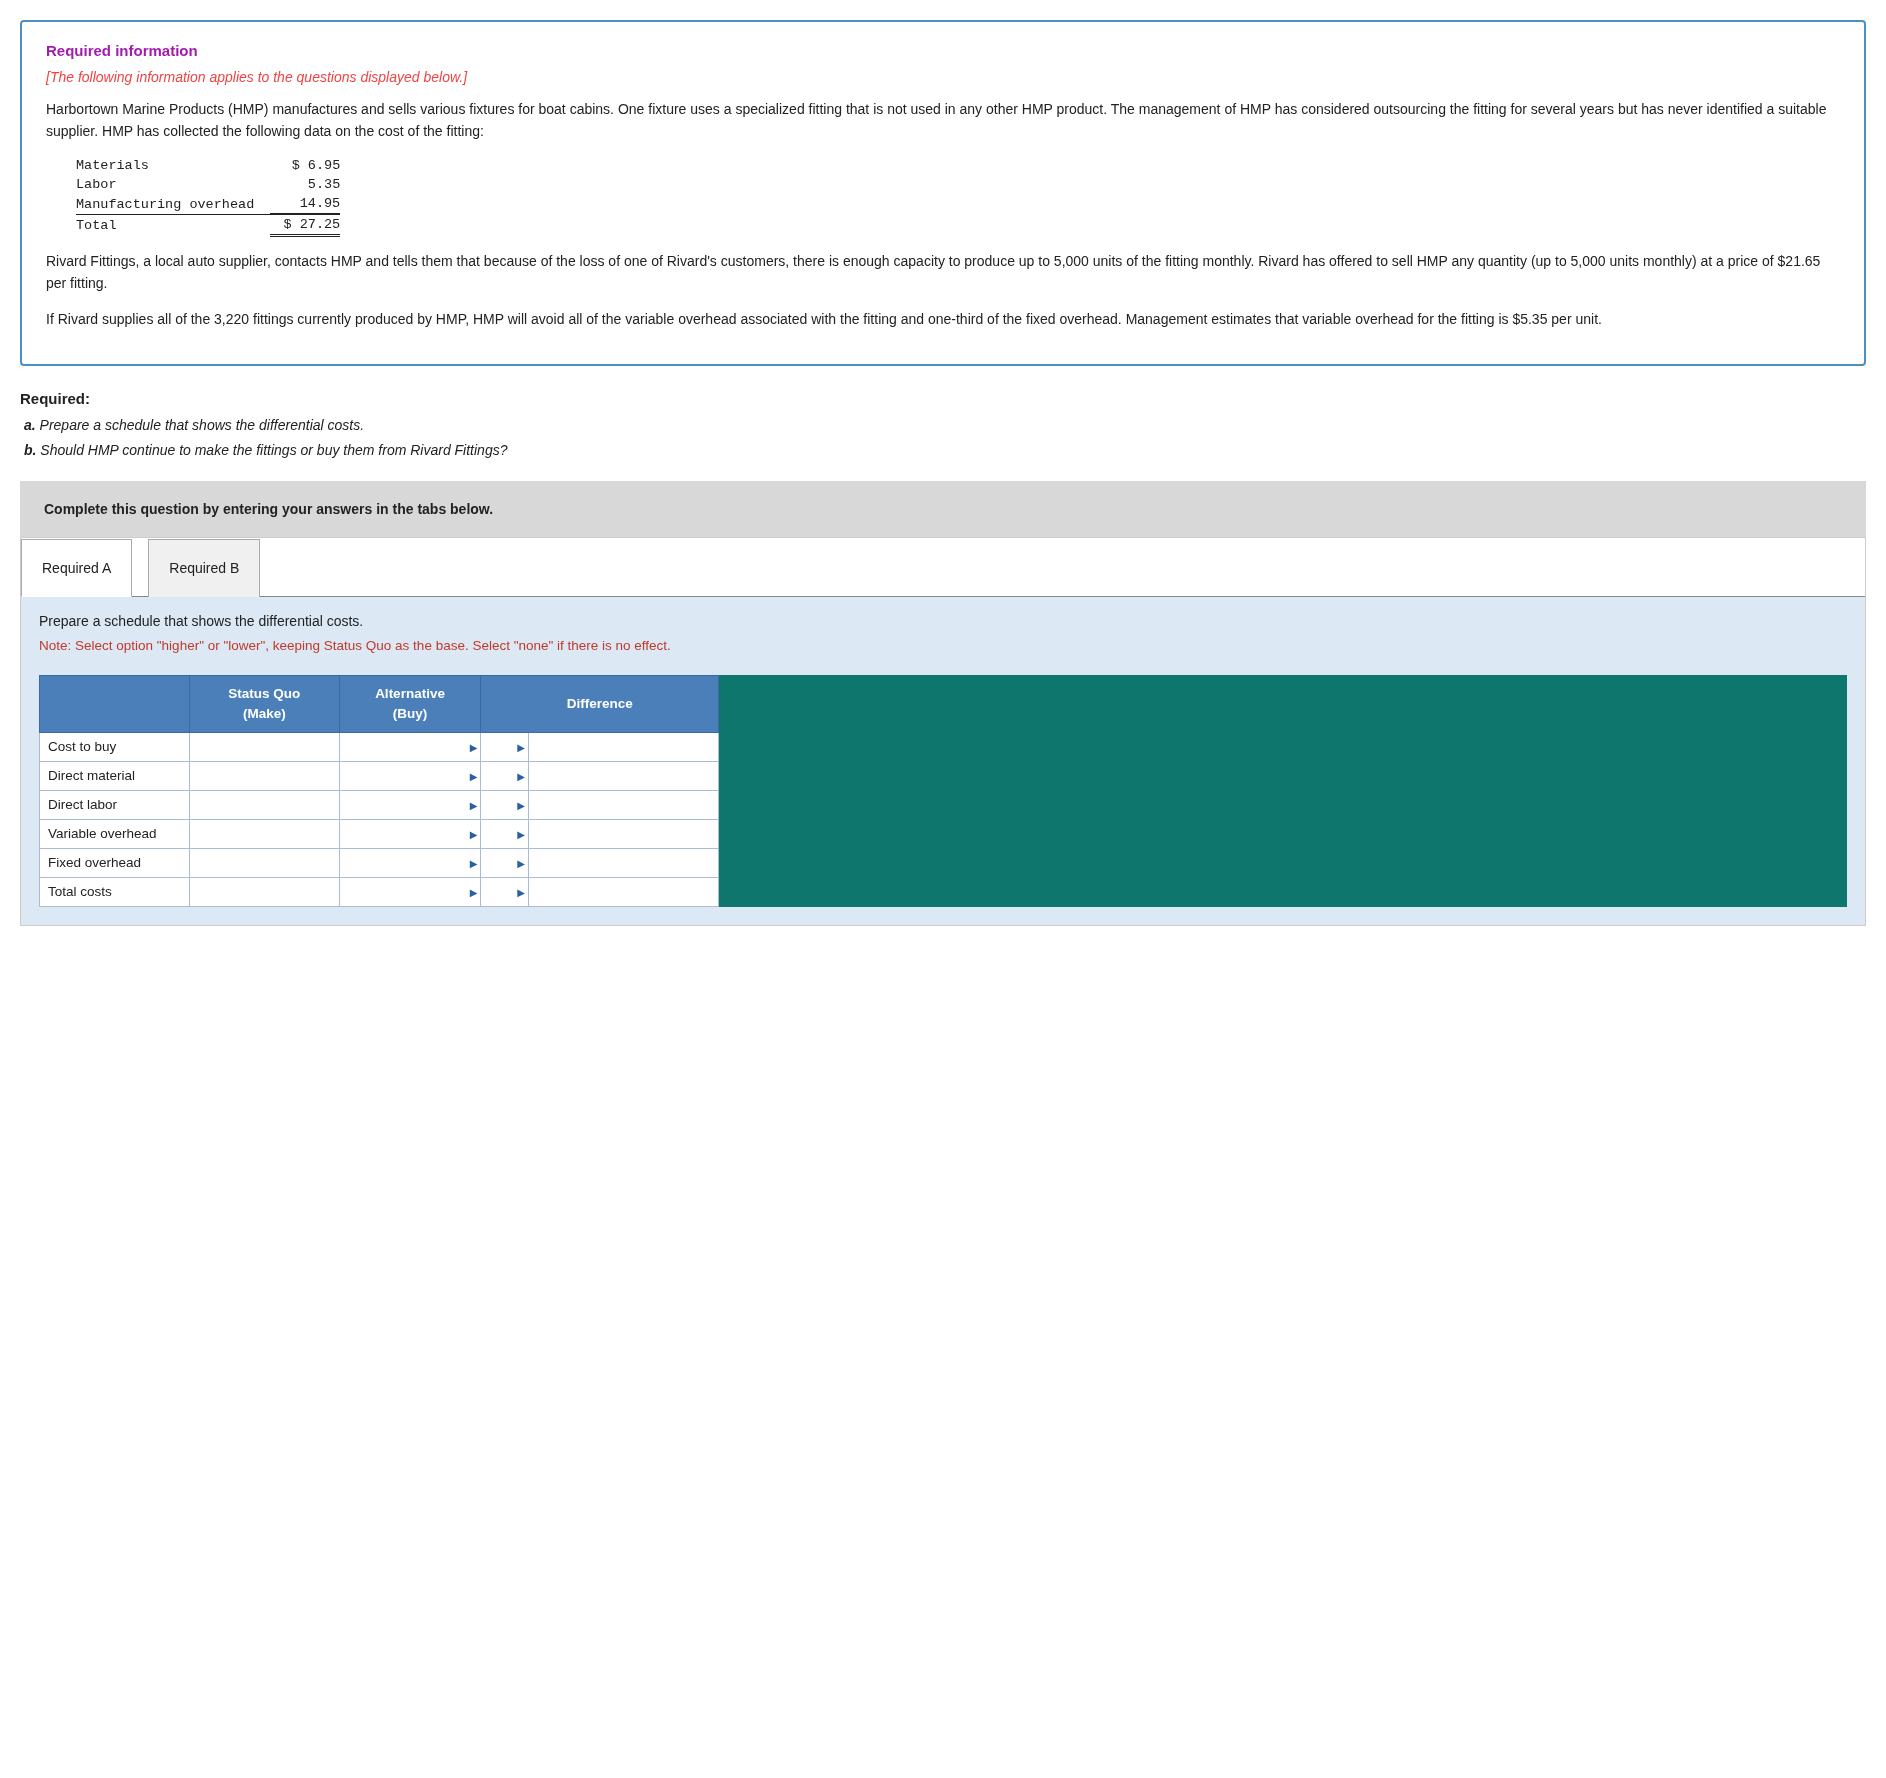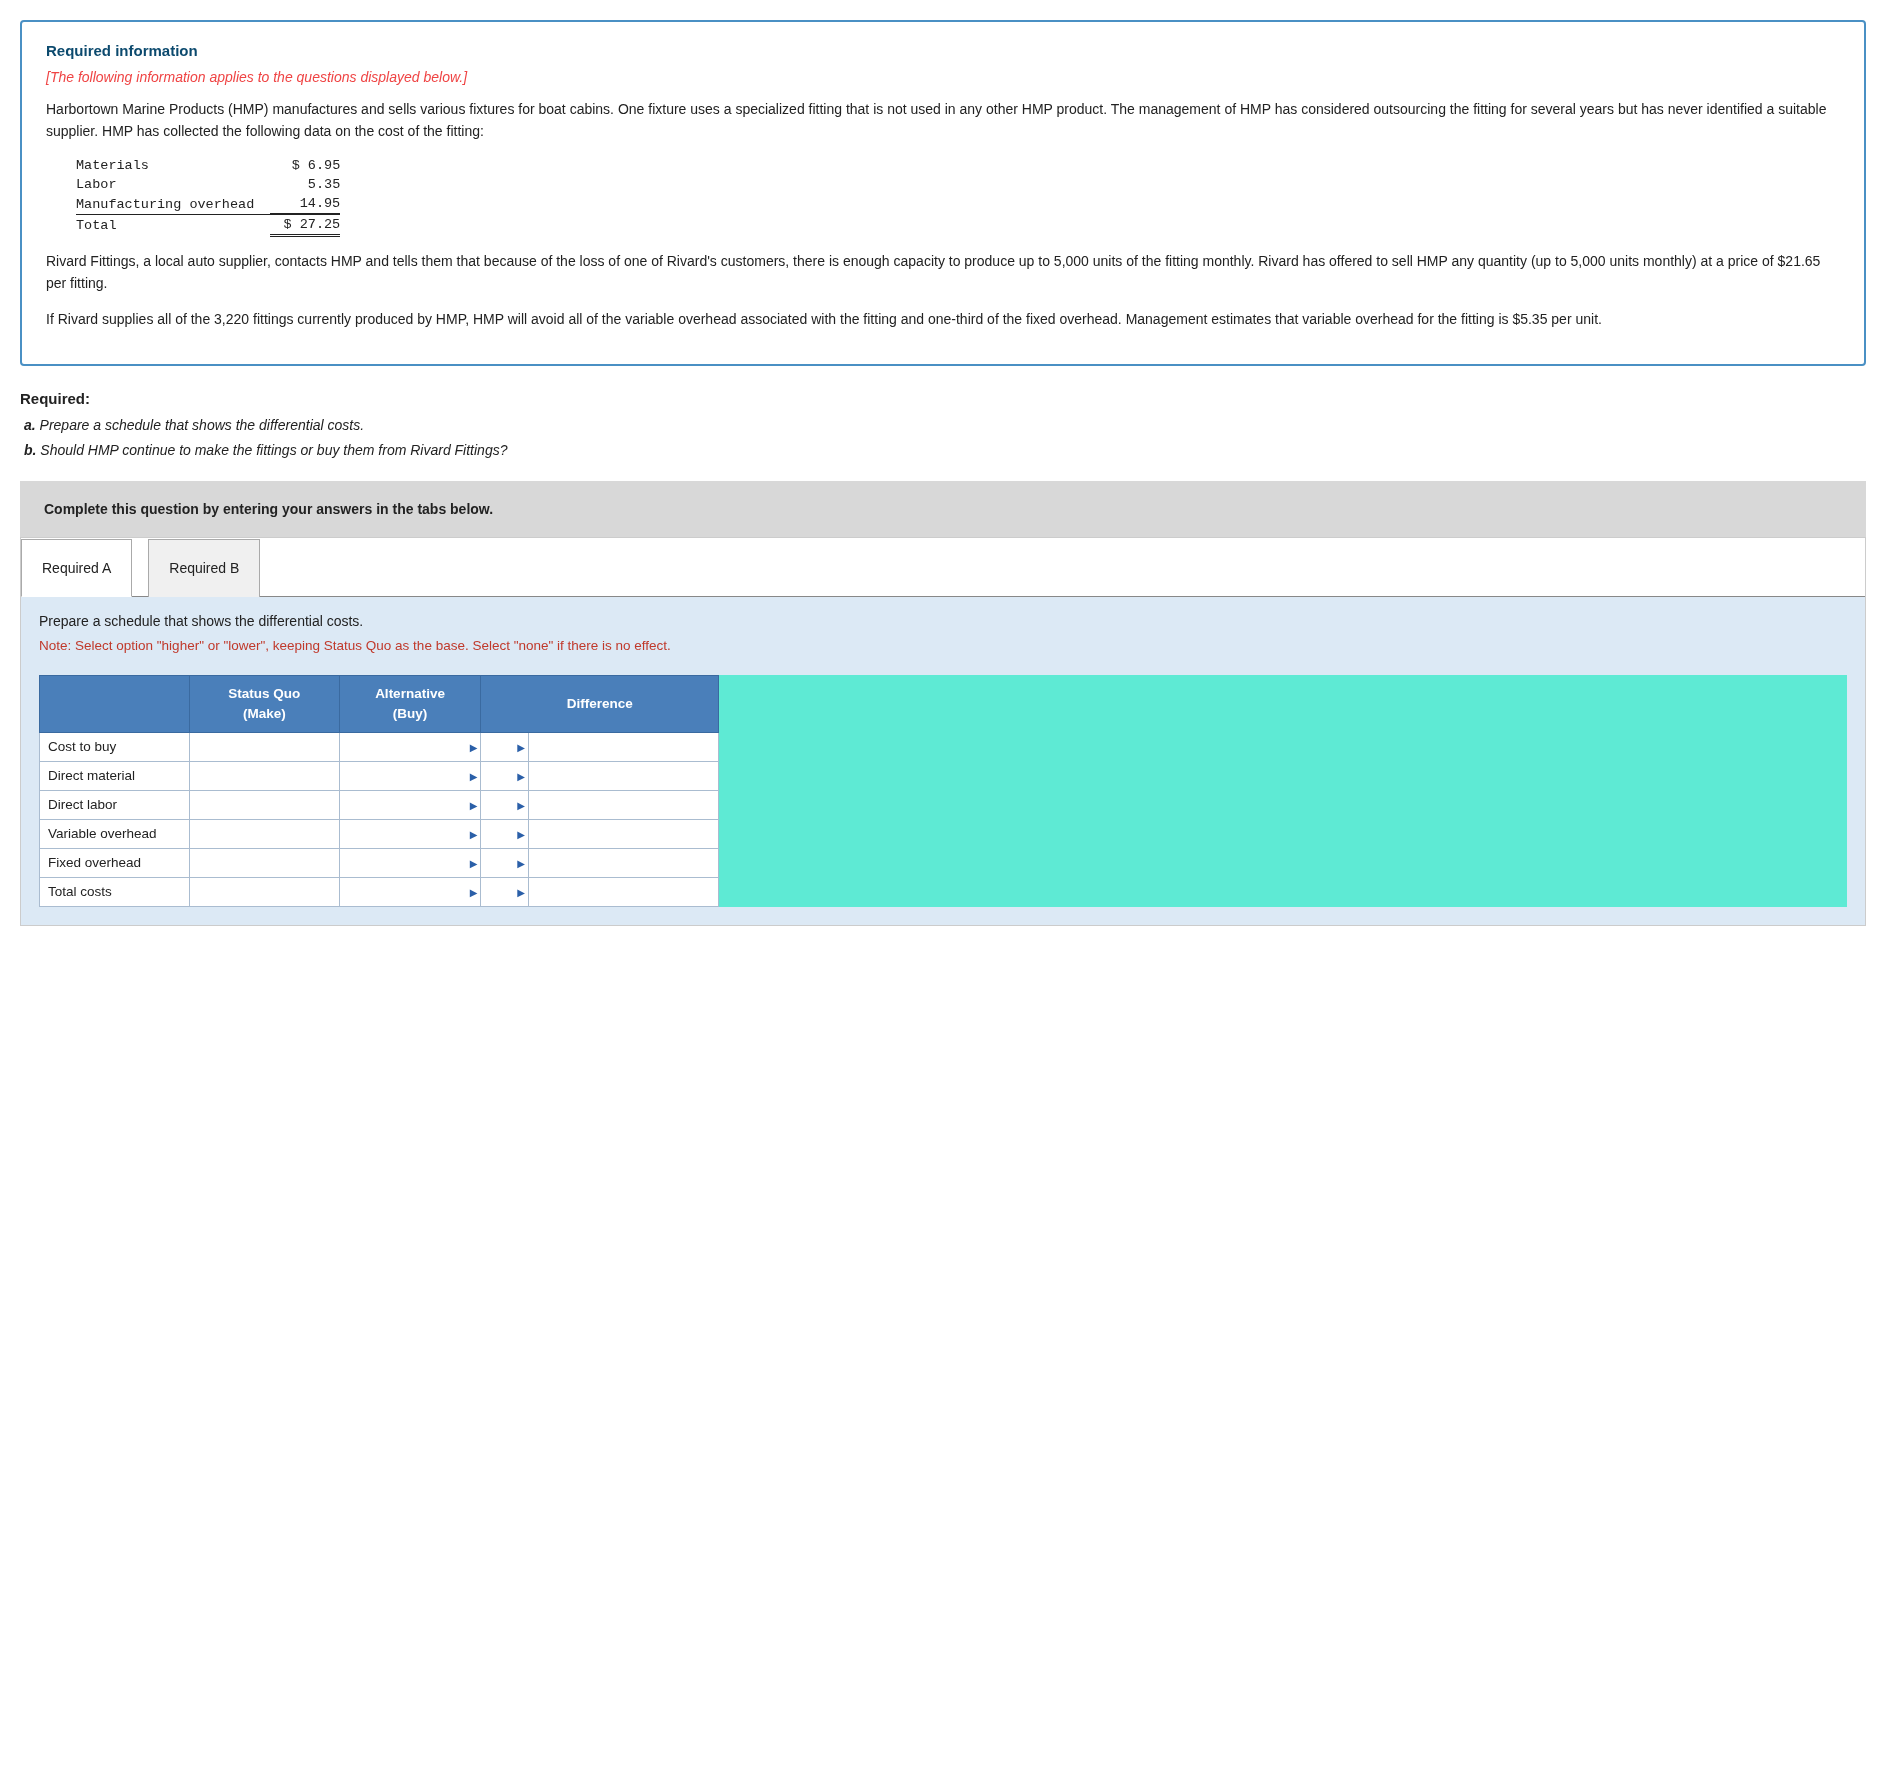--- a/index.html
+++ b/index.html
@@ -18,21 +18,21 @@
 
     
     .info-box {
       border: 2px solid #4a90c4;
       border-radius: 4px;
       padding: 20px 24px;
       margin-bottom: 24px;
       background: #fff;
     }
     .info-box-title {
-      color: #0c4a6e;
+      color: #a21caf;
       font-weight: bold;
       font-size: 15px;
       margin-bottom: 10px;
     }
     .info-box-subtitle {
       font-style: italic;
       margin-bottom: 14px;
       color: #ef4444;
       font-size: 14px;
     }
@@ -135,21 +135,21 @@
       margin-bottom: 4px;
     }
     .tab-content .note-text {
       color: #c0392b;
       font-size: 13.5px;
     }
 
     
     .data-table-wrapper {
       margin-top: 18px;
-      background: #5eead4;
+      background: #0f766e;
     }
     .data-table {
       border-collapse: collapse;
       width: 680px;
     }
     .data-table thead tr {
       background: #4a7fba;
       color: #fff;
     }
     .data-table thead th {

